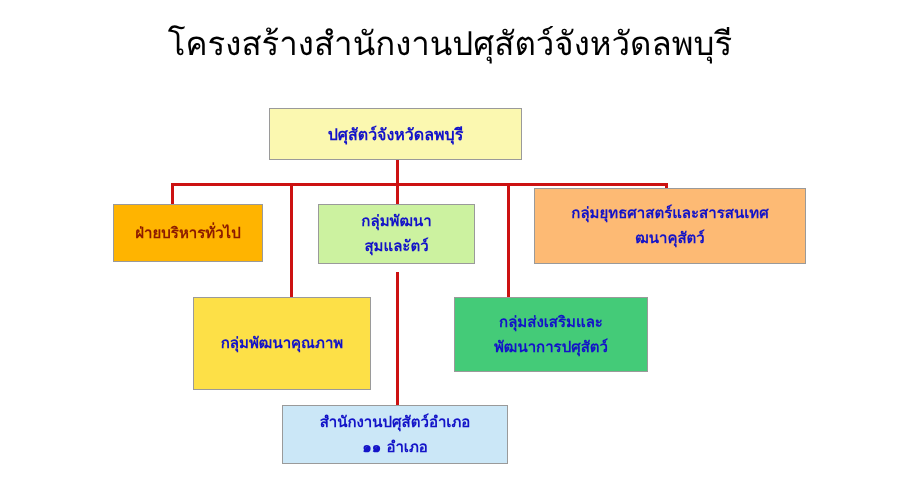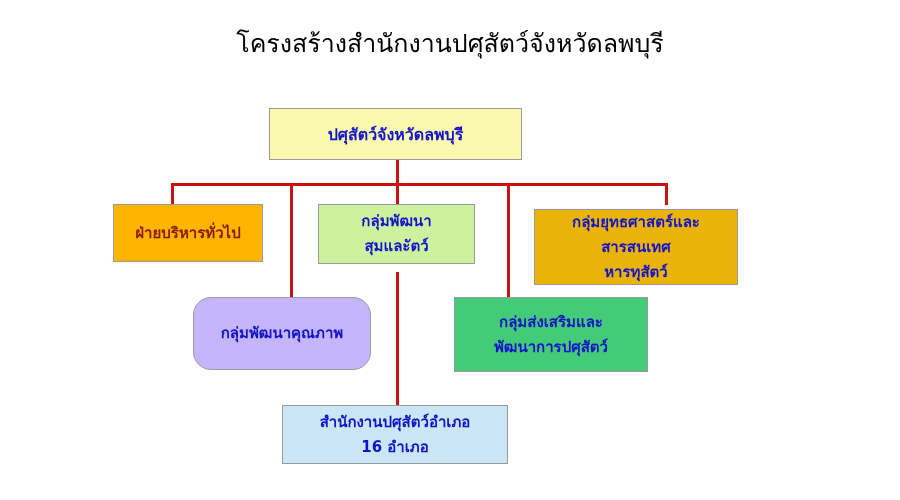--- a/index.html
+++ b/index.html
@@ -18,21 +18,21 @@
     width: 900px;
     height: 500px;
     background: #ffffff;
   }
   .chart-title {
     position: absolute;
     left: 0;
     top: 22px;
     width: 900px;
     text-align: center;
-    font-size: 25px;
+    font-size: 33px;
     line-height: 44px;
     color: #000000;
     font-family: "DejaVu Sans", "Liberation Sans", sans-serif;
     white-space: nowrap;
   }
   .node {
     position: absolute;
     box-sizing: border-box;
     border: 1px solid #9a9a9a;
     display: flex;
@@ -98,32 +98,32 @@
 
   <div class="node node-root" style="left:269px; top:108px; width:253px; height:52px; background:#fbf8b0;">
     <span>ปศุสัตว์จังหวัดลพบุรี</span>
   </div>
 
   <div class="node" style="left:318px; top:204px; width:157px; height:60px; background:#ccf2a0;">
     <span>กลุ่มพัฒนา</span>
     <span class="line2">สุมและัตว์</span>
   </div>
 
-  <div class="node" style="left:534px; top:209px; width:204px; height:76px; background:#eab308;">
+  <div class="node" style="left:534px; top:188px; width:272px; height:76px; background:#fdba74;">
     <span>กลุ่มยุทธศาสตร์และสารสนเทศ</span>
-    <span class="line2">หารทุสัตว์</span>
+    <span class="line2">ฒนาคุสัตว์</span>
   </div>
 
-  <div class="node" style="left:193px; top:297px; width:178px; height:73px; background:#c4b5fd;border-radius:18px;">
+  <div class="node" style="left:193px; top:297px; width:178px; height:93px; background:#fde047;">
     <span>กลุ่มพัฒนาคุณภาพ</span>
   </div>
 
   <div class="node" style="left:430px; top:297px; width:194px; height:75px; background:#44cb78;margin-left:24px;">
     <span>กลุ่มส่งเสริมและ</span>
     <span class="line2">พัฒนาการปศุสัตว์</span>
   </div>
 
   <div class="node" style="left:282px; top:405px; width:226px; height:59px; background:#cbe7f7;">
     <span>สำนักงานปศุสัตว์อำเภอ</span>
-    <span class="line2">16 อำเภอ</span>
+    <span class="line2">๑๑ อำเภอ</span>
   </div>
 
 </div>
 
 </body></html>

